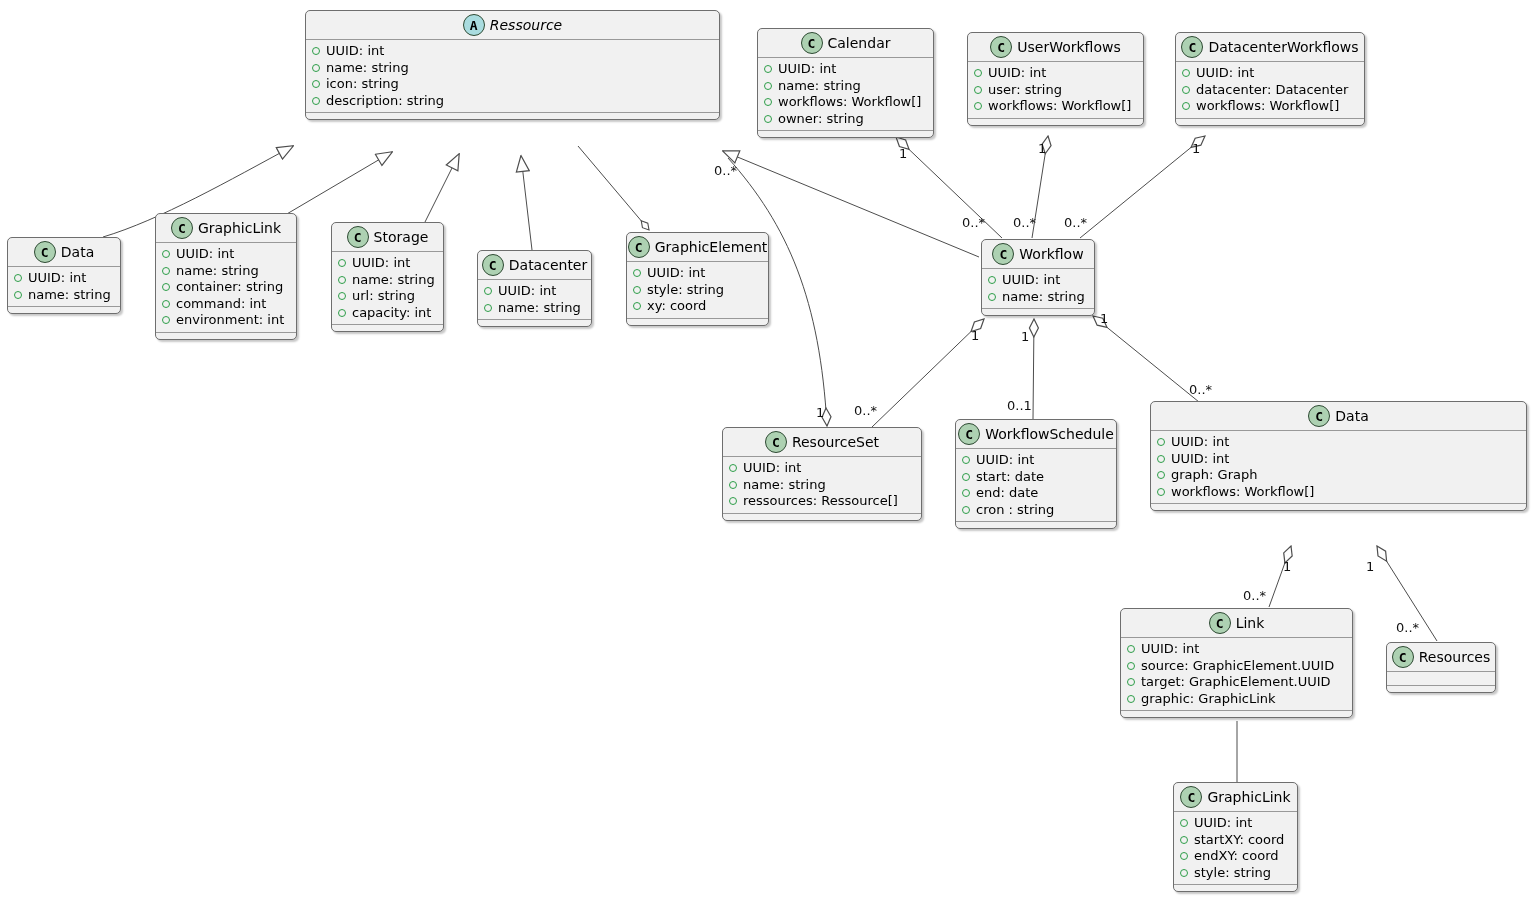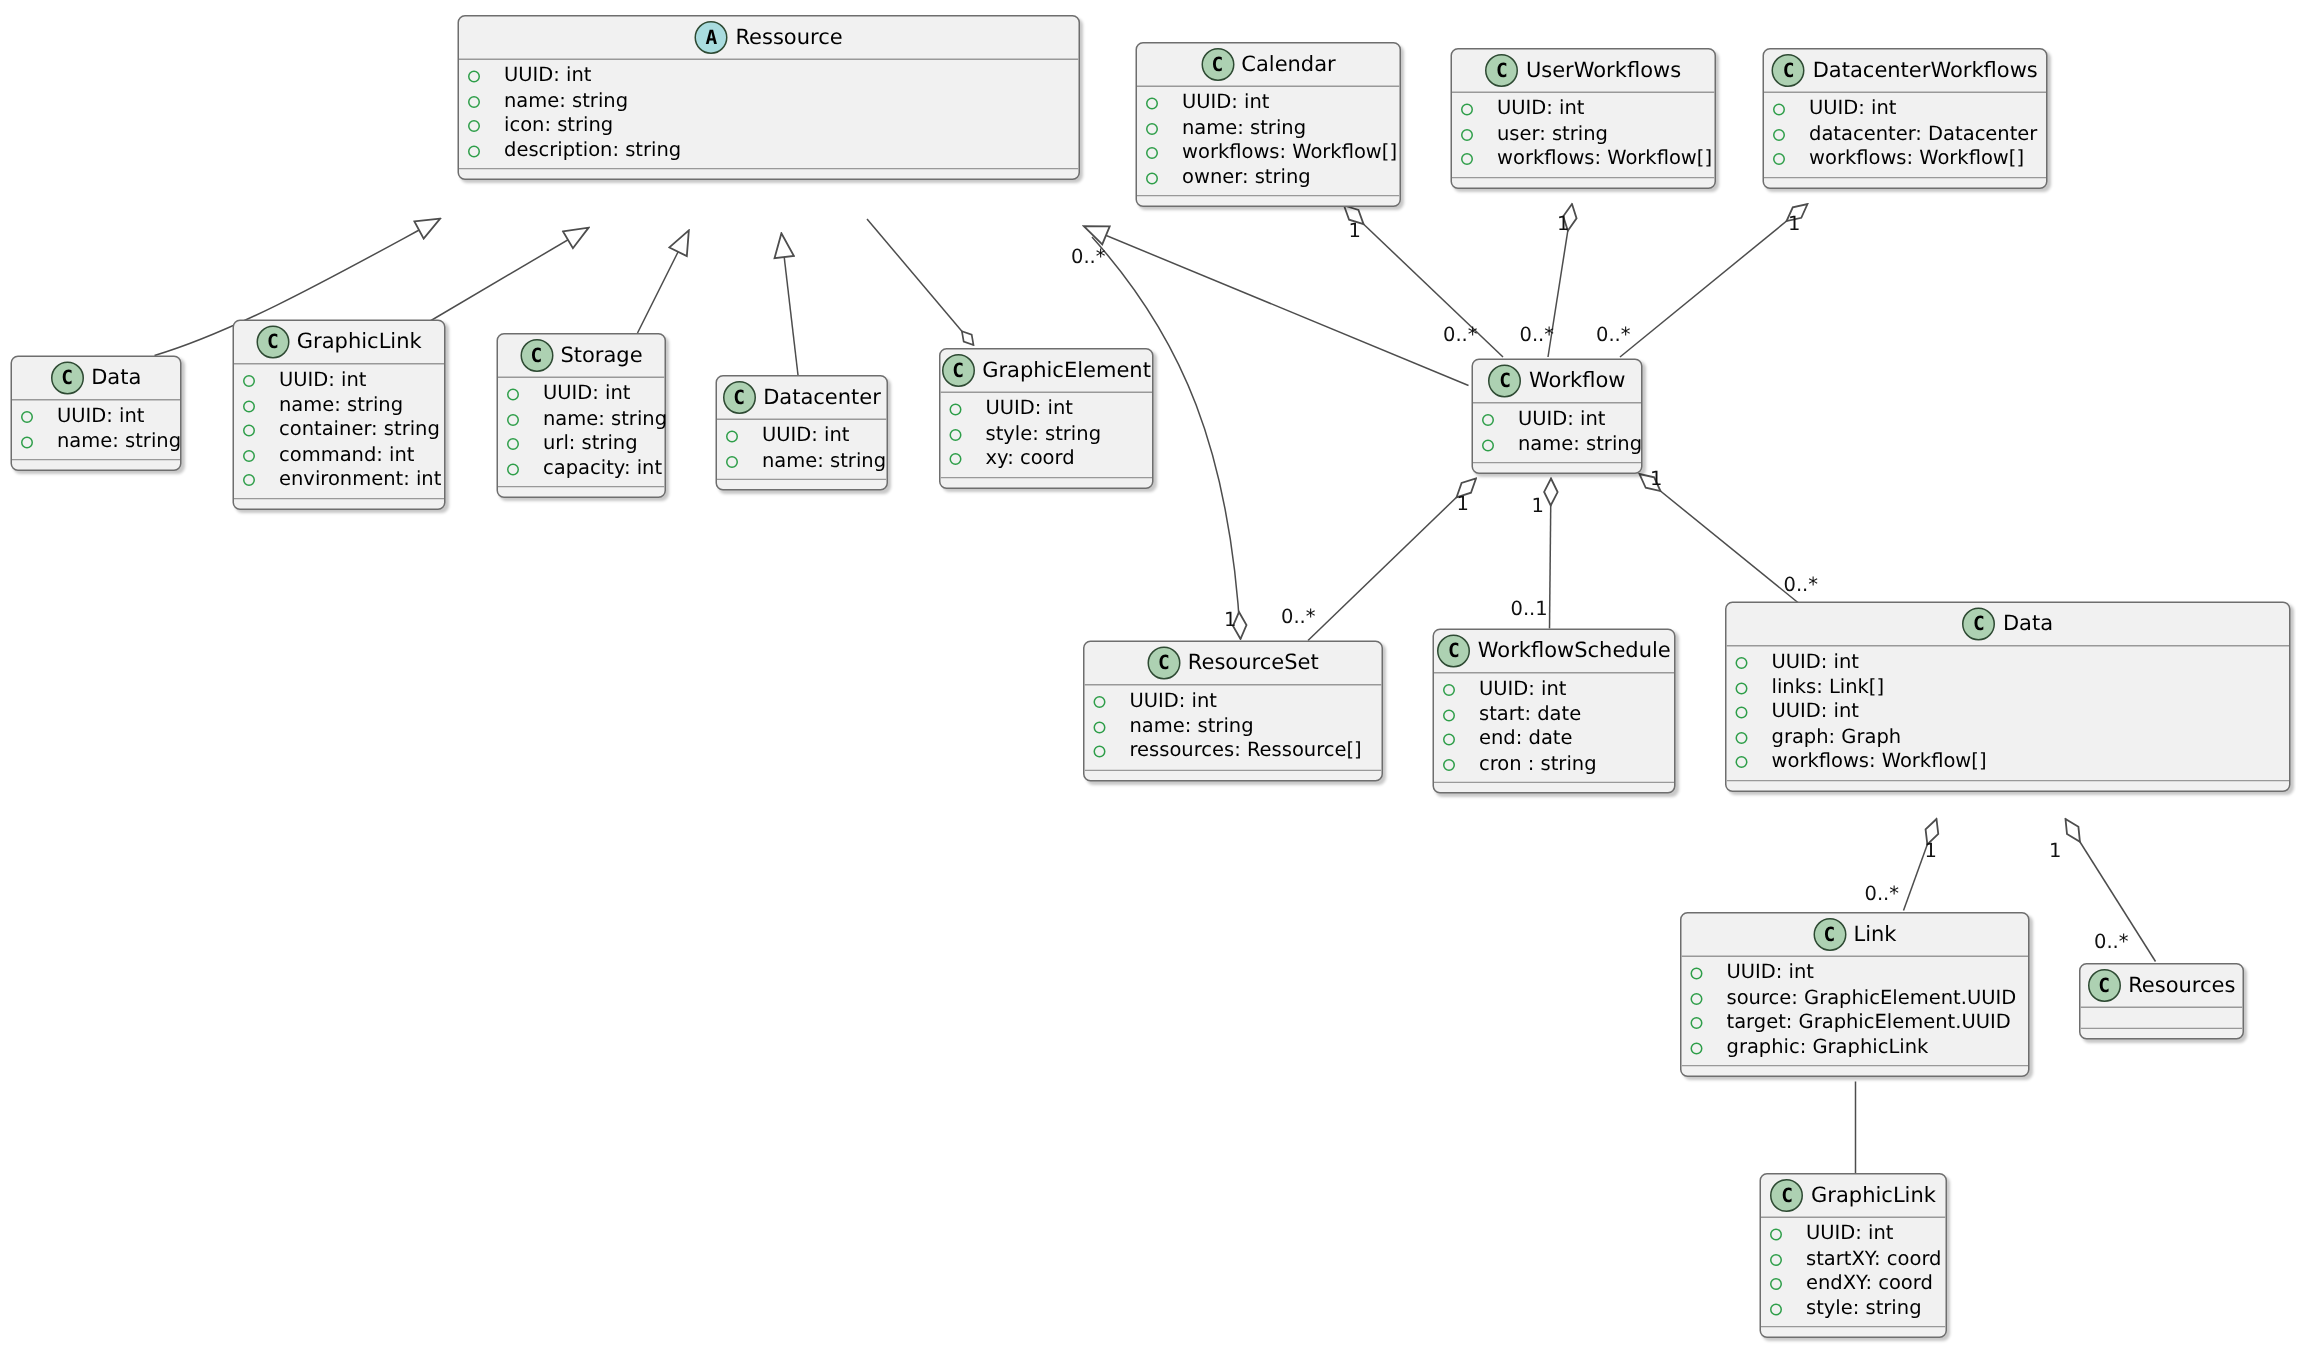--- a/index.html
+++ b/index.html
@@ -18,23 +18,23 @@
     display:flex;align-items:center;justify-content:center;gap:5px;
     height:20px;padding:4px 6px;border-bottom:1px solid #999;
   }
   .circle{
     width:20px;height:20px;border-radius:50%;background:#ADD1B2;border:1px solid #2e4a33;
     display:flex;align-items:center;justify-content:center;flex:none;
     font-family:"DejaVu Sans Mono","Liberation Mono",monospace;font-weight:bold;font-size:13px;color:#000;
   }
   .circle.abstract{background:#A9DCDF;}
   .title{font-size:14px;white-space:nowrap;}
-  .title.italic{}
+  .title.italic{font-style:italic;}
   ul.attrs{list-style:none;margin:0;padding:3px 8px 3px 6px;min-height:7px;}
-  ul.attrs li{display:flex;align-items:center;gap:16px;font-size:13px;line-height:16.5px;white-space:nowrap;}
+  ul.attrs li{display:flex;align-items:center;gap:6px;font-size:13px;line-height:16.5px;white-space:nowrap;}
   .vis{width:6px;height:6px;border:1.5px solid #2e9e49;border-radius:50%;flex:none;background:transparent;}
   .methods{border-top:1px solid #999;height:6px;border-radius:0 0 5px 5px;}
 </style>
 </head>
 <body>
 
 <div class="canvas">
 
   <svg class="edges" viewBox="0 0 1531 900">
     <defs>
@@ -370,24 +370,20 @@
       <span class="circle">C</span>
       <span class="title">Data</span>
     </div>
     <ul class="attrs">
         <li>
           <span class="vis"></span>
           <span>UUID: int</span>
         </li>
         <li>
           <span class="vis"></span>
-          <span>links: Link[]</span>
-        </li>
-        <li>
-          <span class="vis"></span>
           <span>UUID: int</span>
         </li>
         <li>
           <span class="vis"></span>
           <span>graph: Graph</span>
         </li>
         <li>
           <span class="vis"></span>
           <span>workflows: Workflow[]</span>
         </li>

